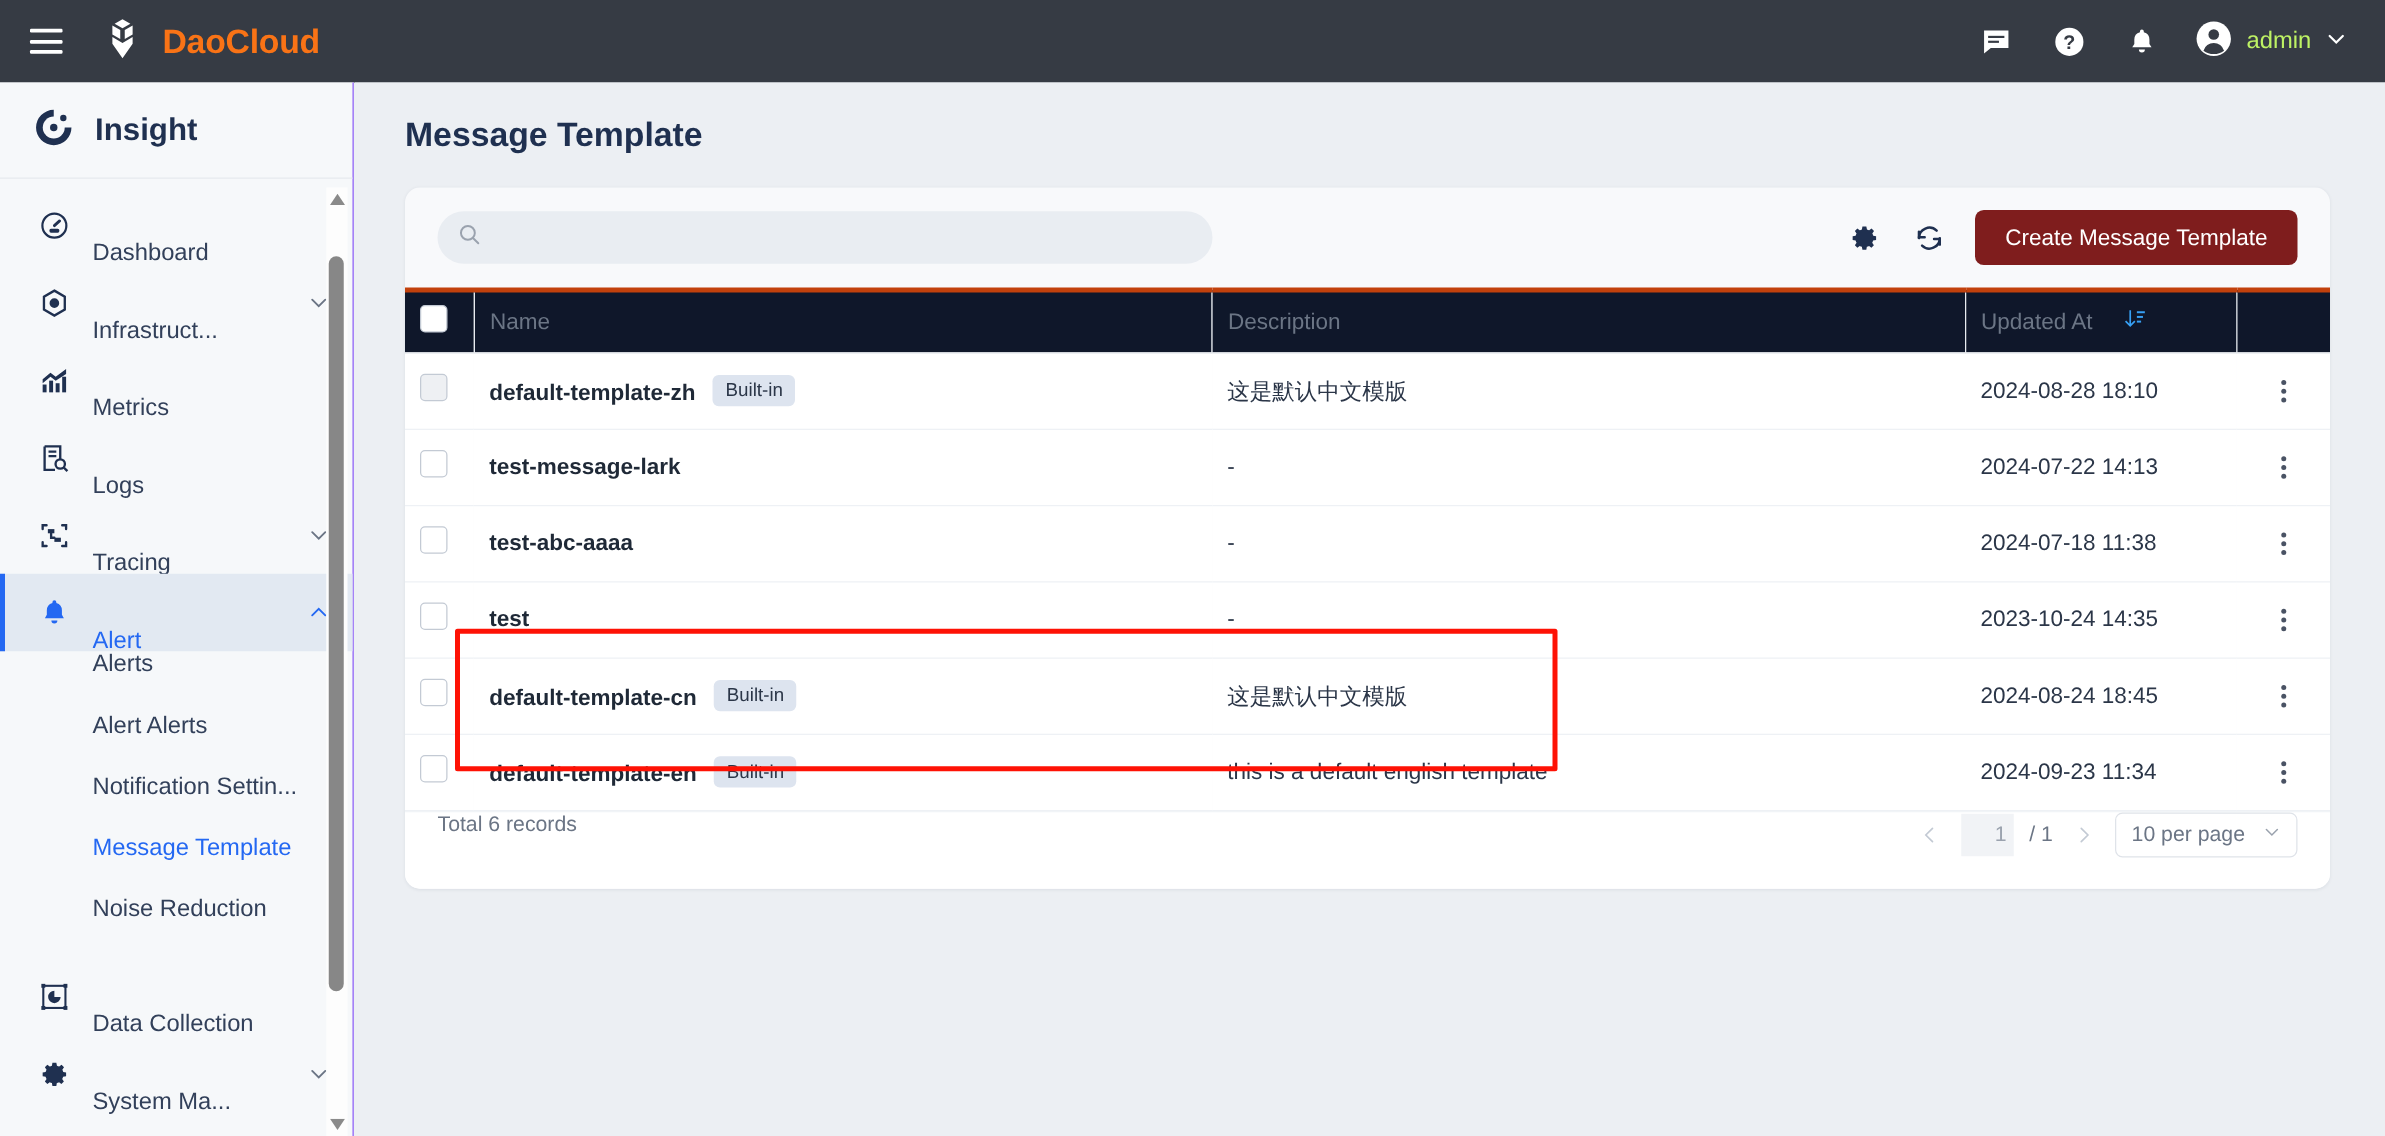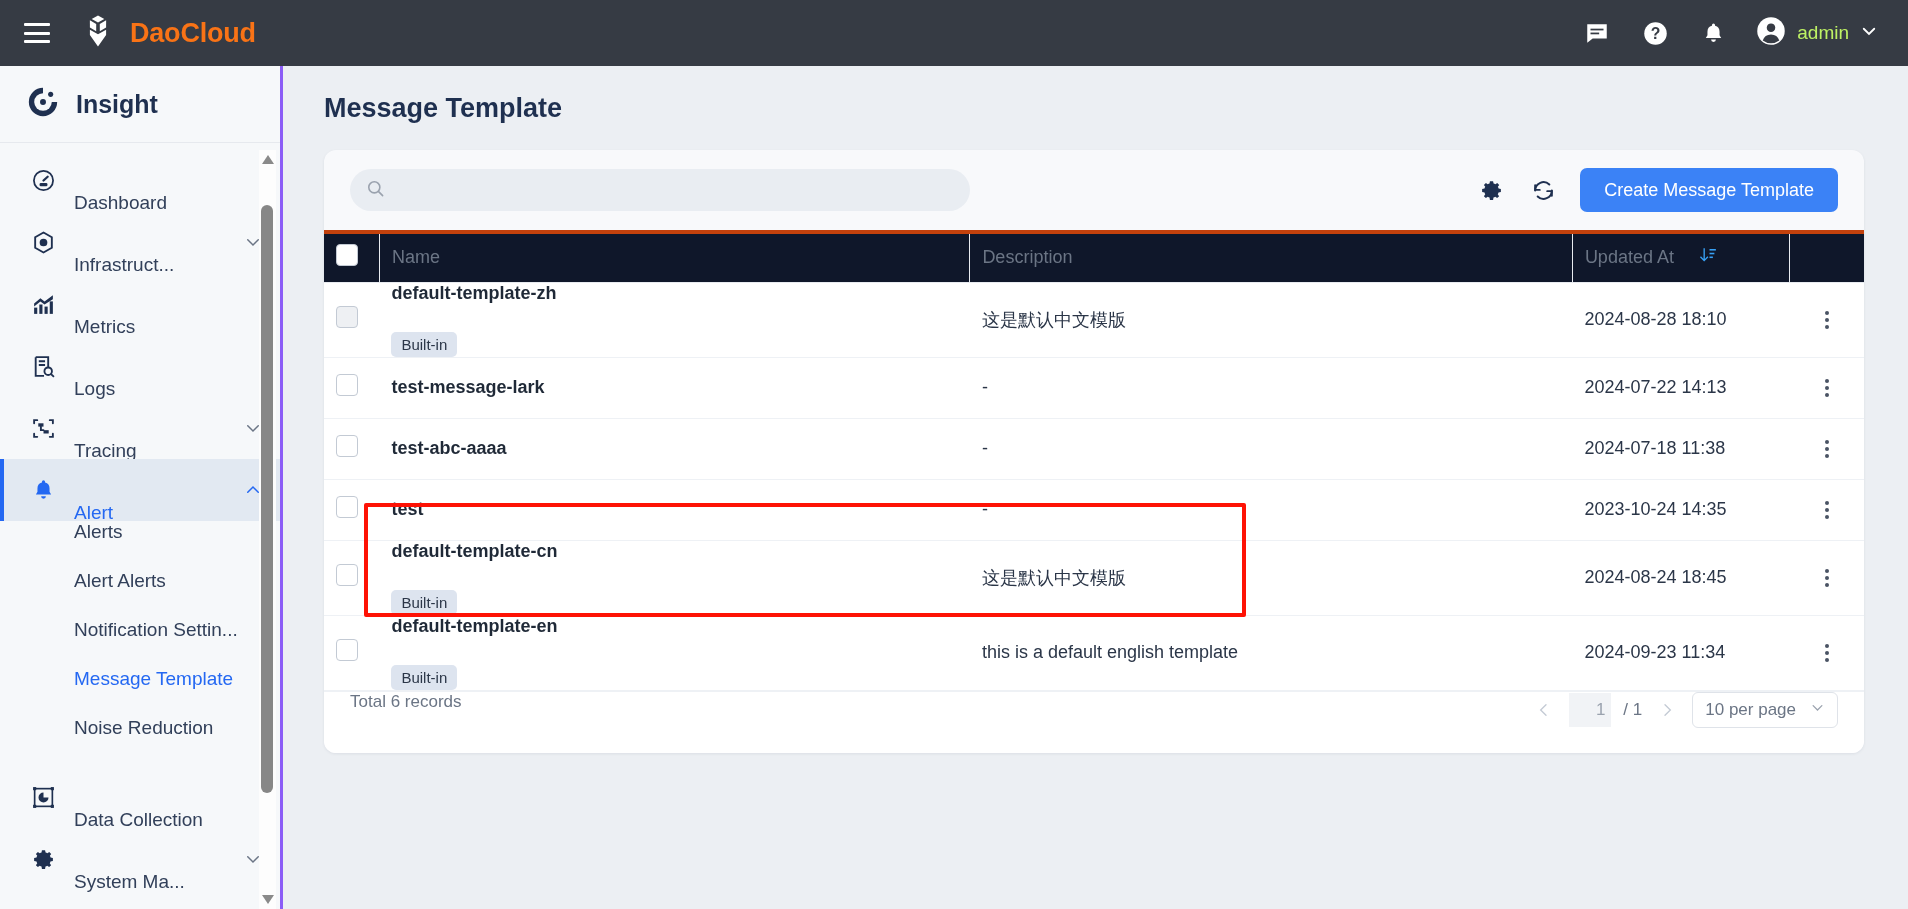--- a/index.html
+++ b/index.html
@@ -21,21 +21,21 @@
   .brand { display: flex; align-items: center; gap: 14px; }
   .brand-name { color: #f97316; font-size: 27px; font-weight: bold; letter-spacing: -0.2px; }
   .topbar-right { margin-left: auto; display: flex; align-items: center; gap: 28px; padding-right: 30px; }
   .tb-icon { width: 30px; height: 30px; display: flex; align-items: center; justify-content: center; cursor: pointer; }
   .user-box { display: flex; align-items: center; gap: 11px; cursor: pointer; }
   .user-name { color: #bef264; font-size: 19px; }
 
   
   .sidebar {
     position: absolute; top: 66px; left: 0; width: 283px; height: 843px;
-    background: #f6f8fa; border-right: 3px solid #8b5cf6;
+    background: #f6f8fa; border-right: 1px solid #8b5cf6;
   }
   .side-head { display: flex; align-items: center; gap: 16px; height: 77px; padding-left: 26px;
      border-bottom: 1px solid #e6e9ee; }
   .side-head-title { font-size: 25px; font-weight: bold; color: #1f3050; }
   .nav { padding-top: 6px; }
   .nav-item {
     display: flex; align-items: center; height: 62px; padding-left: 28px; padding-right: 18px;
     font-size: 19px; color: #32405a; cursor: pointer; position: relative;
   }
   .nav-item .ico { width: 30px; height: 30px; margin-right: 16px; display:flex; align-items:center; justify-content:center; flex: 0 0 auto;}
@@ -68,21 +68,21 @@
     width: 620px; height: 42px; background: #e9edf2; border-radius: 21px;
     display: flex; align-items: center; padding: 0 16px; gap: 10px;
   }
   .search input {
     border: none; outline: none; background: transparent; font-size: 17px;
     color: #32405a; flex: 1; font-family: "Liberation Sans", sans-serif;
   }
   .tb-actions { margin-left: auto; display: flex; align-items: center; gap: 22px; }
   .icon-btn { width: 30px; height: 30px; display:flex; align-items:center; justify-content:center; cursor: pointer; }
   .primary-btn {
-    background: #3b82f6; color: #fff; font-size: 18px; border: none; border-radius: 7px;
+    background: #7f1d1d; color: #fff; font-size: 18px; border: none; border-radius: 7px;
     height: 44px; padding: 0 24px; cursor: pointer; font-family: "Liberation Sans", sans-serif;
   }
 
   table { width: 100%; border-collapse: collapse; table-layout: fixed; }
   thead th {
     background: #0f172a; height: 50px; font-size: 18px; color: #6b7585; font-weight: normal;
     text-align: left; border-top: 4px solid #c2410c; border-bottom: 1px solid #e8ebf0;
     border-right: 1px solid #e8ebf0; padding: 0 12px;
   }
   thead th:last-child { border-right: none; }
@@ -93,21 +93,21 @@
   .col-chk { width: 46px; }
   .col-name { width: 490px; }
   .col-desc { width: 500px; }
   .col-date { width: 180px; }
   .col-act { width: 62px; }
   .chk {
     width: 22px; height: 22px; border: 1px solid #c3cad4; border-radius: 4px;
     background: #fff; display: inline-block; cursor: pointer;
   }
   .chk.shaded { background: #eef0f3; }
-  .name-cell { display: flex; align-items: flex-start; gap: 28px; flex-direction: column; }
+  .name-cell { display: flex; align-items: flex-end; gap: 14px; }
   .name-txt { font-weight: bold; color: #1f2937; }
   .badge {
     background: #dde4ef; color: #2b3648; font-size: 15px; padding: 4px 10px;
     border-radius: 5px; font-weight: normal; white-space: nowrap;
   }
   .kebab { display:flex; flex-direction:column; gap:3px; align-items:center; cursor:pointer;}
   .kebab i { width: 4px; height: 4px; background: #4a5364; border-radius: 50%; display:block;}
 
   .tfoot {
     display: flex; align-items: flex-start; height: 62px; padding: 0 26px;

